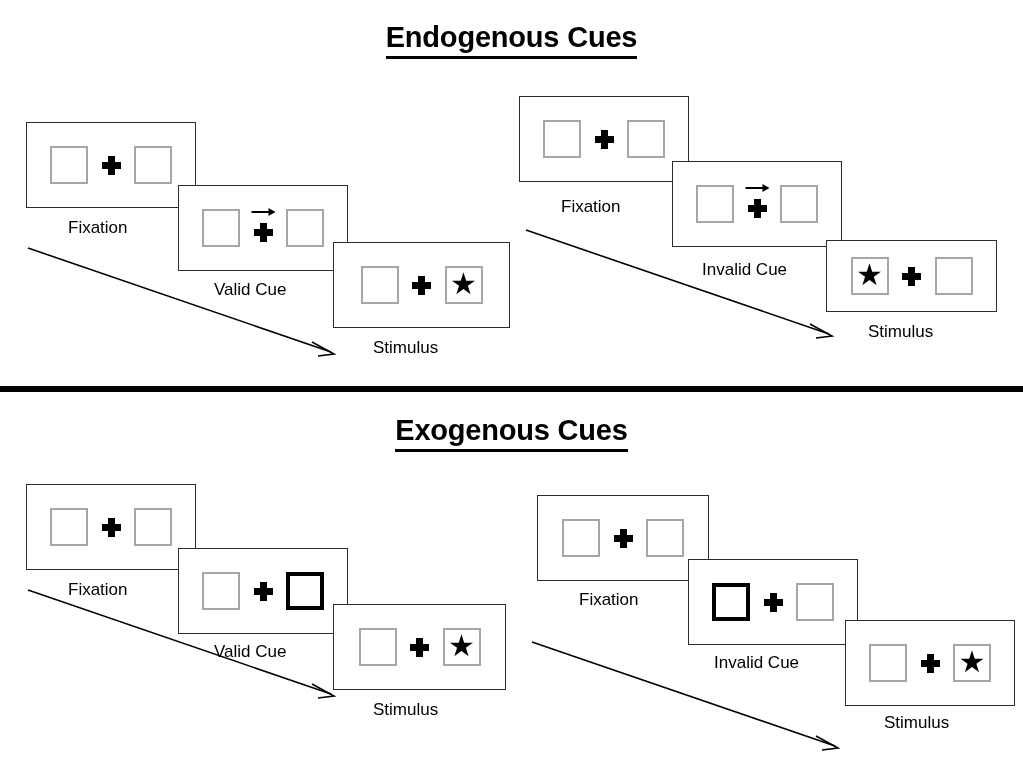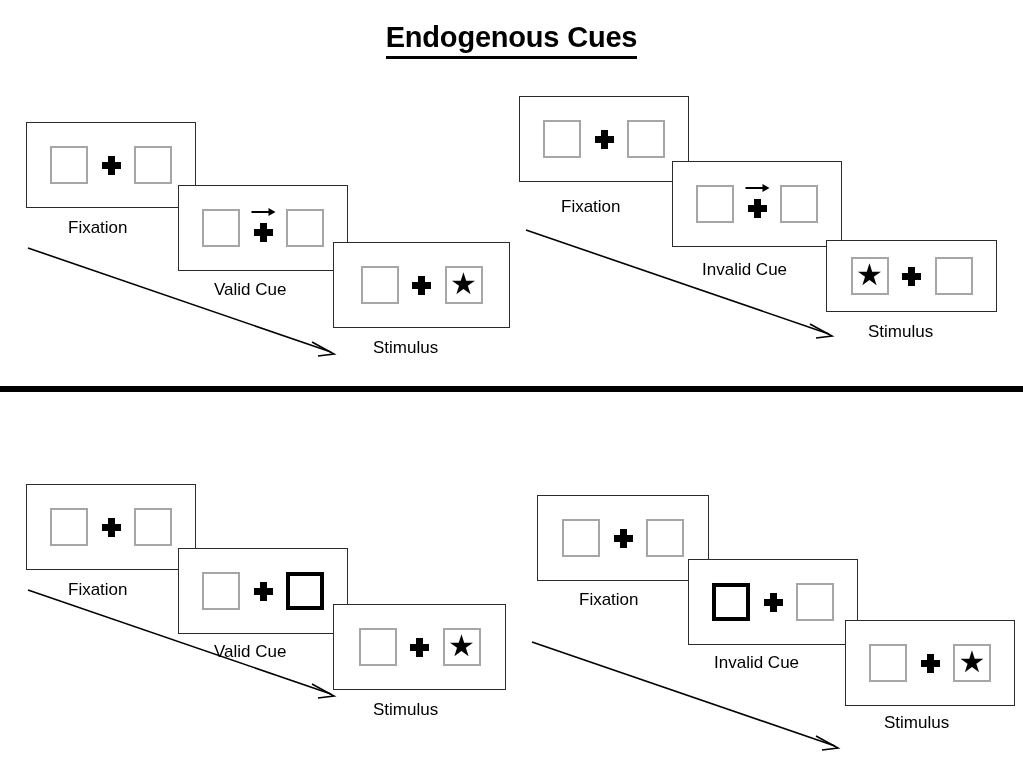--- a/index.html
+++ b/index.html
@@ -253,20 +253,23 @@
       <div class="center-stack">
         <div class="plus"></div>
       </div>
       <div class="cue-box"></div>
     </div>
   </div>
   <div class="caption" style="left:868px; top:323px;">Stimulus</div>
 
   <div class="divider" style="top:386px;"></div>
 
+  <div class="section-title" style="left:0; top:415px; width:1023px; border-bottom:none;">
+    <span style="border-bottom:3px solid #000; padding-bottom:3px;">Exogenous Cues</span>
+  </div>
 
   <svg class="time-arrow" style="left:26px; top:588px; width:320px; height:116px;" viewBox="0 0 320 116">
     <line x1="2" y1="2" x2="305" y2="106"></line>
     <polyline points="286,96 308,108 292,110"></polyline>
   </svg>
 
   <div class="panel" style="left:26px; top:484px; width:170px; height:86px;">
     <div class="panel-inner">
       <div class="cue-box"></div>
       <div class="center-stack">

